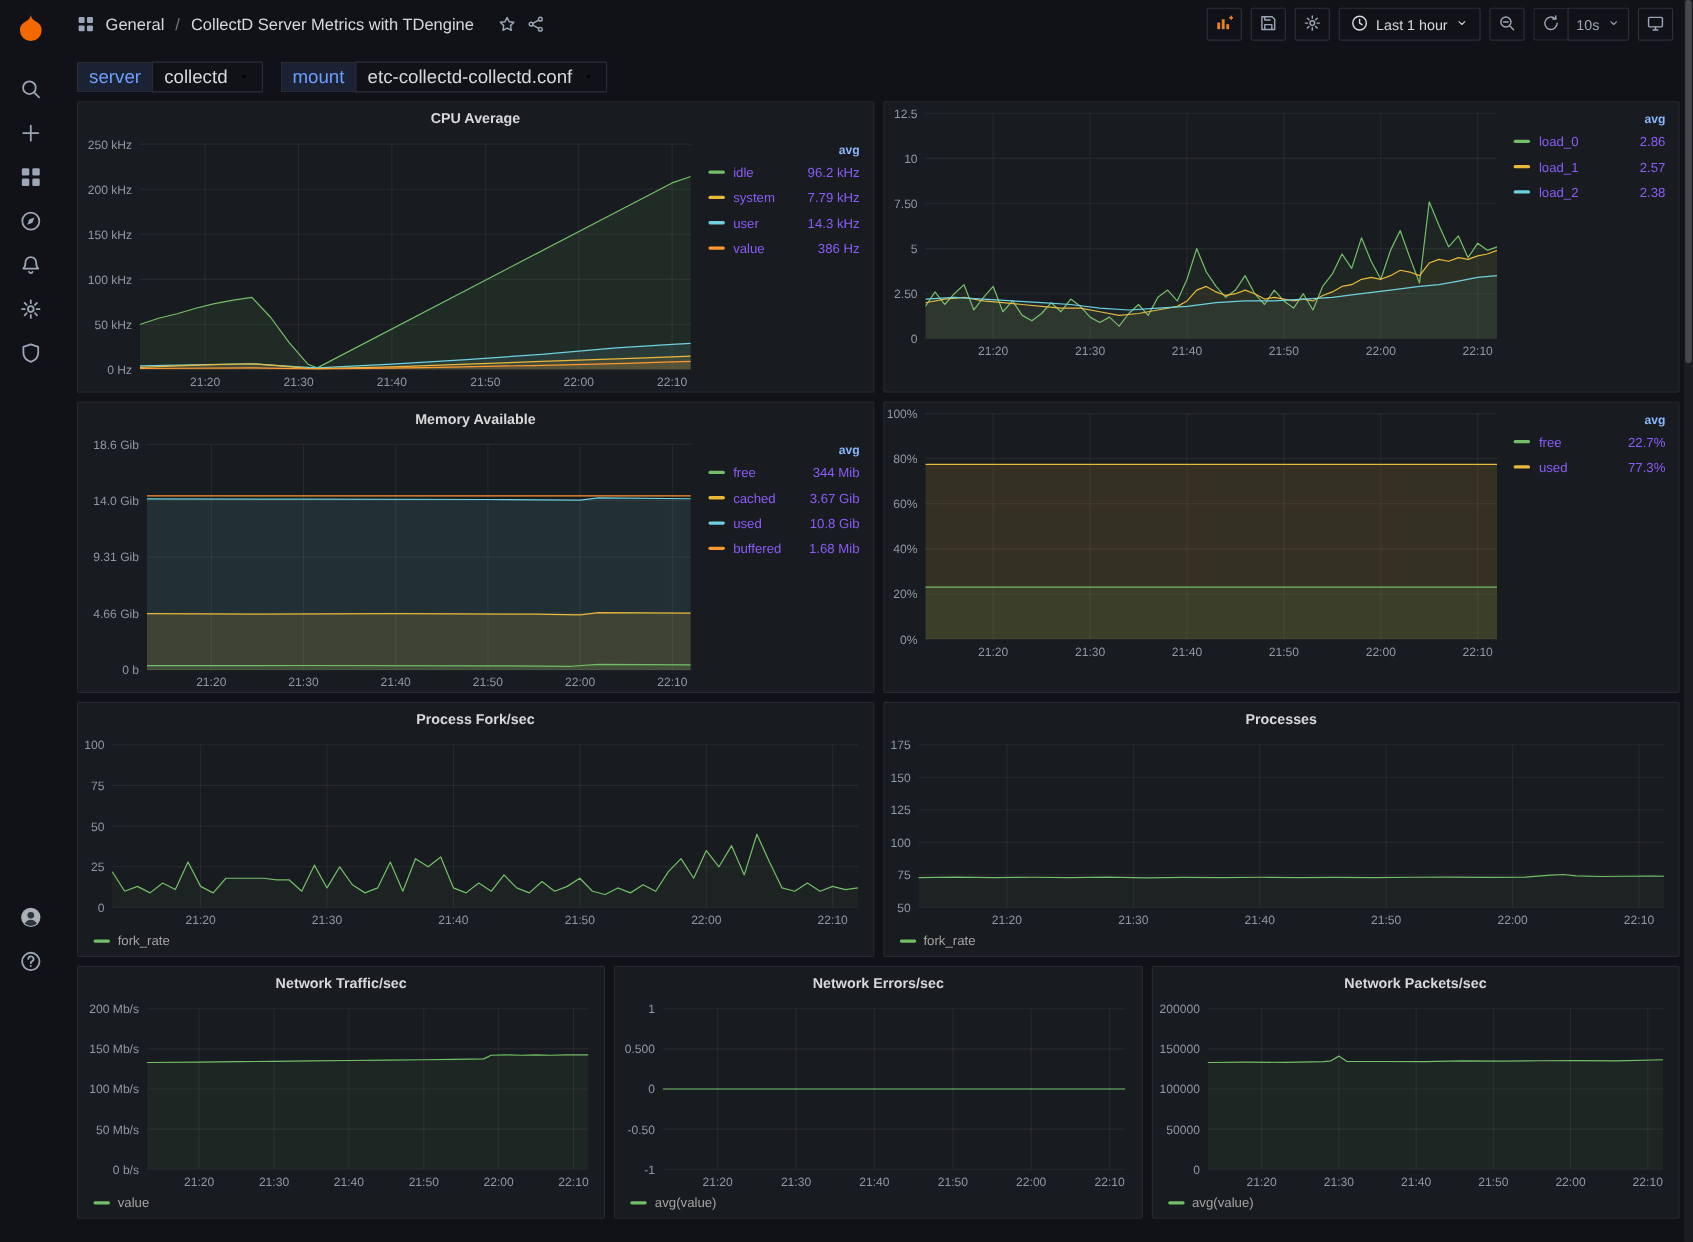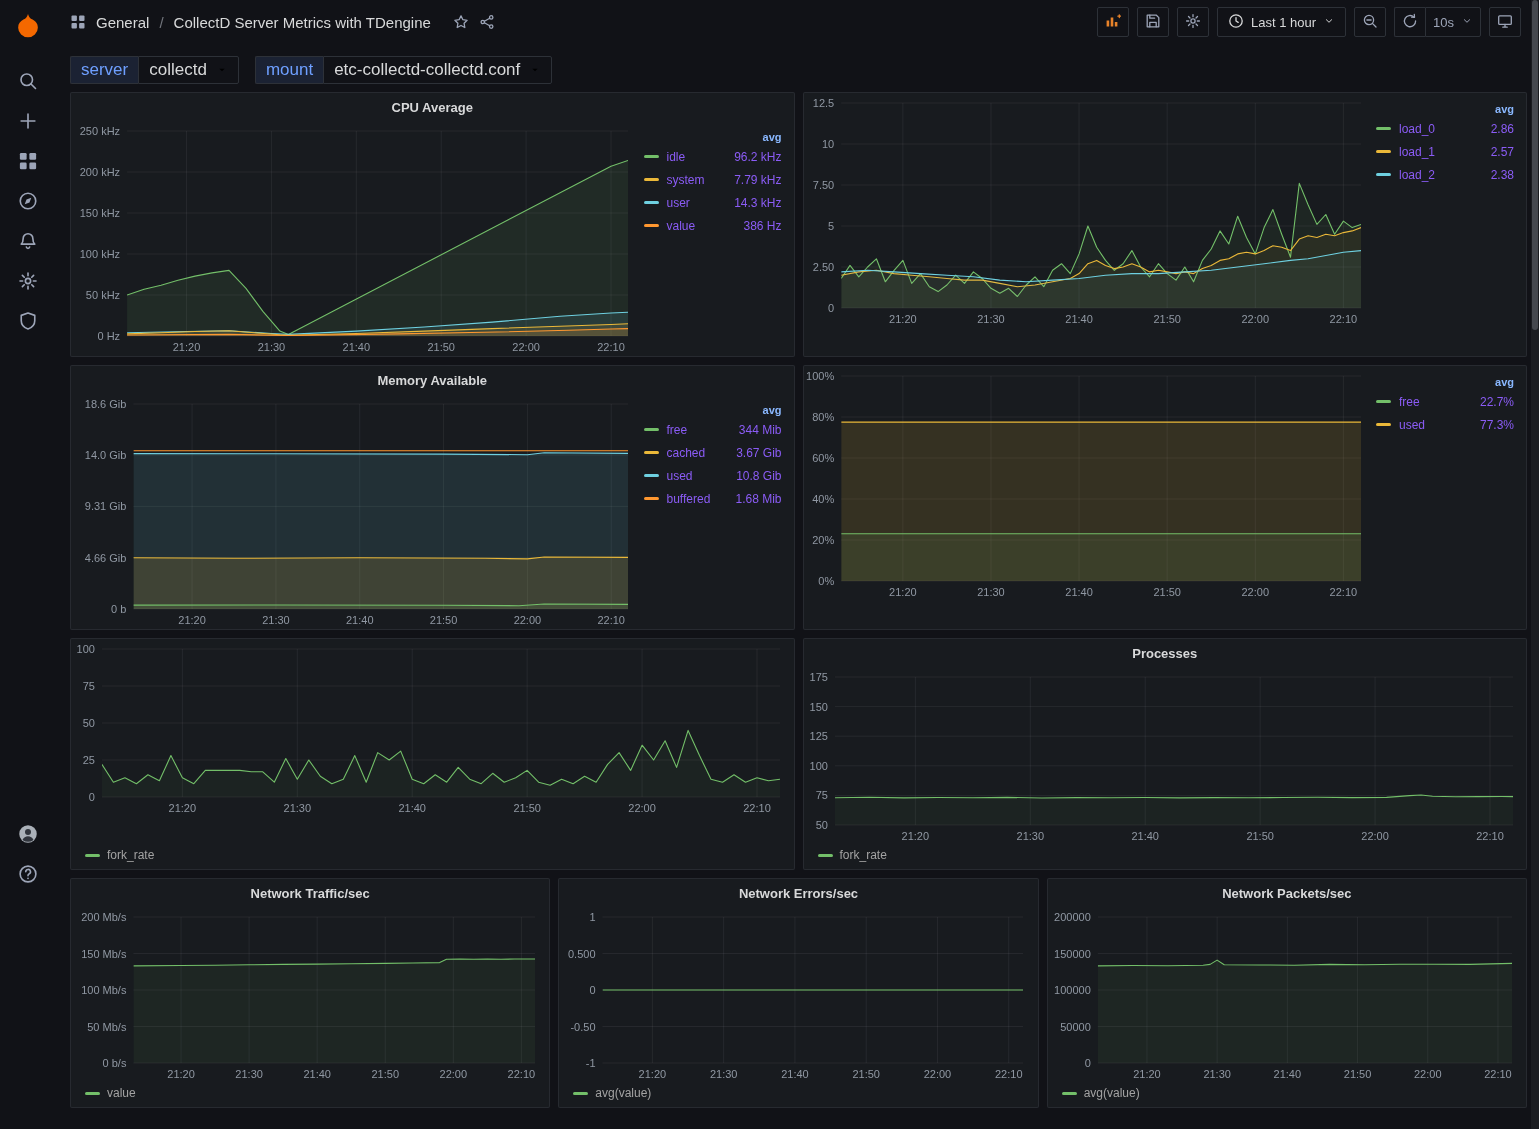--- a/index.html
+++ b/index.html
@@ -520,20 +520,21 @@
                   <span class="swatch" style="background: rgb(234, 184, 57);"></span>
                   <span class="lg-name">used</span>
                   <span class="lg-value">77.3%</span>
                 </div>
               </aside>
             </div>
           </section>
         </div>
         <div class="drow cols2" style="height: 232px;">
           <section class="panel">
+            <div class="panel-header">Process Fork/sec</div>
             <div class="panel-body">
               <div class="chart-wrap">
                 <svg width="723" height="178">
                   <line x1="30.9" x2="709" y1="158" y2="158" stroke="rgba(204,204,220,0.08)"></line>
                   <text x="23.9" y="162" text-anchor="end">0</text>
                   <line x1="30.9" x2="709" y1="121" y2="121" stroke="rgba(204,204,220,0.08)"></line>
                   <text x="23.9" y="125" text-anchor="end">25</text>
                   <line x1="30.9" x2="709" y1="84" y2="84" stroke="rgba(204,204,220,0.08)"></line>
                   <text x="23.9" y="88" text-anchor="end">50</text>
                   <line x1="30.9" x2="709" y1="47" y2="47" stroke="rgba(204,204,220,0.08)"></line>

